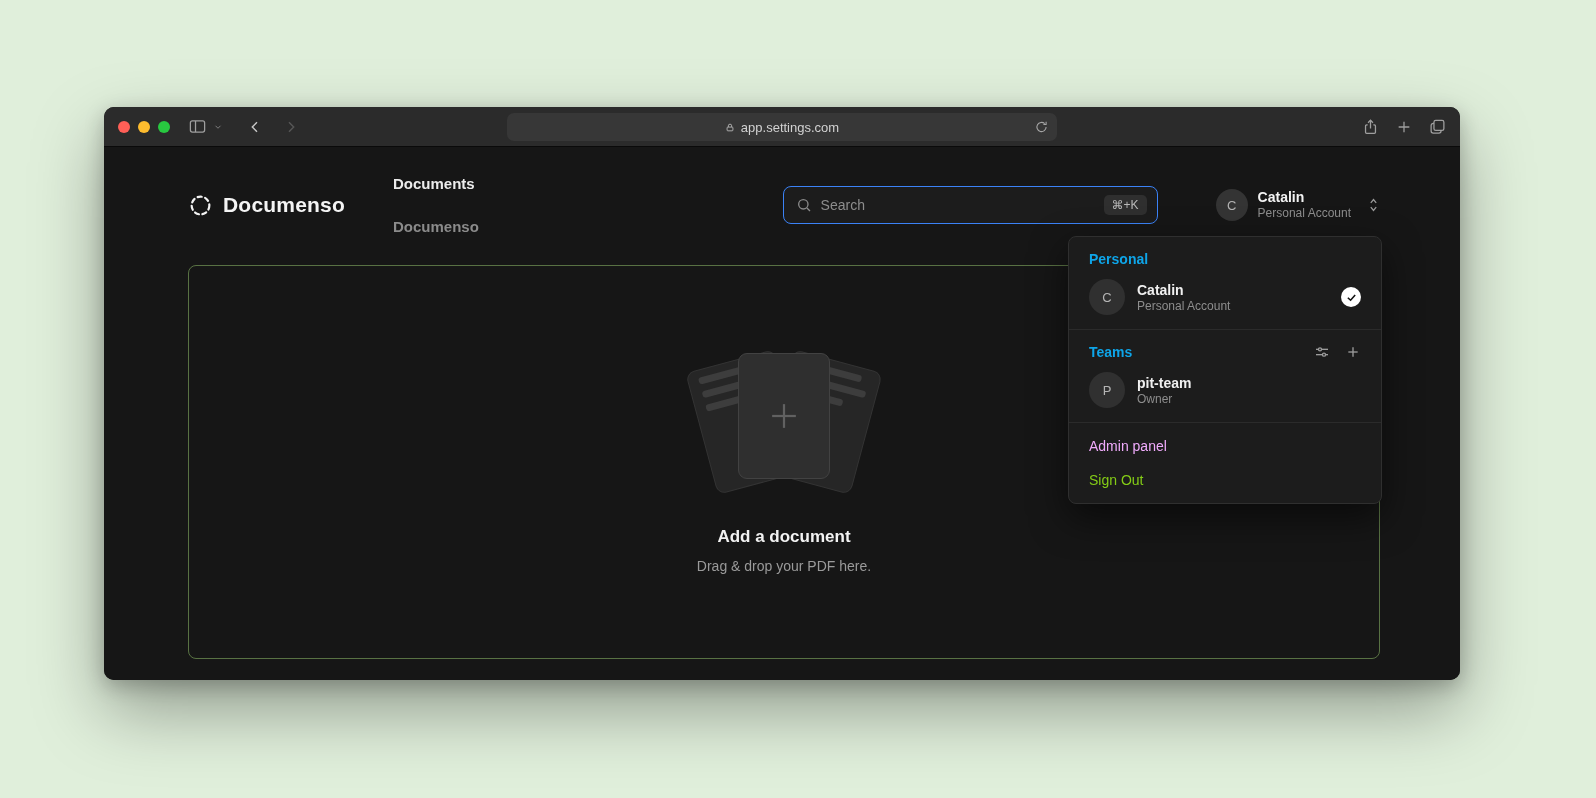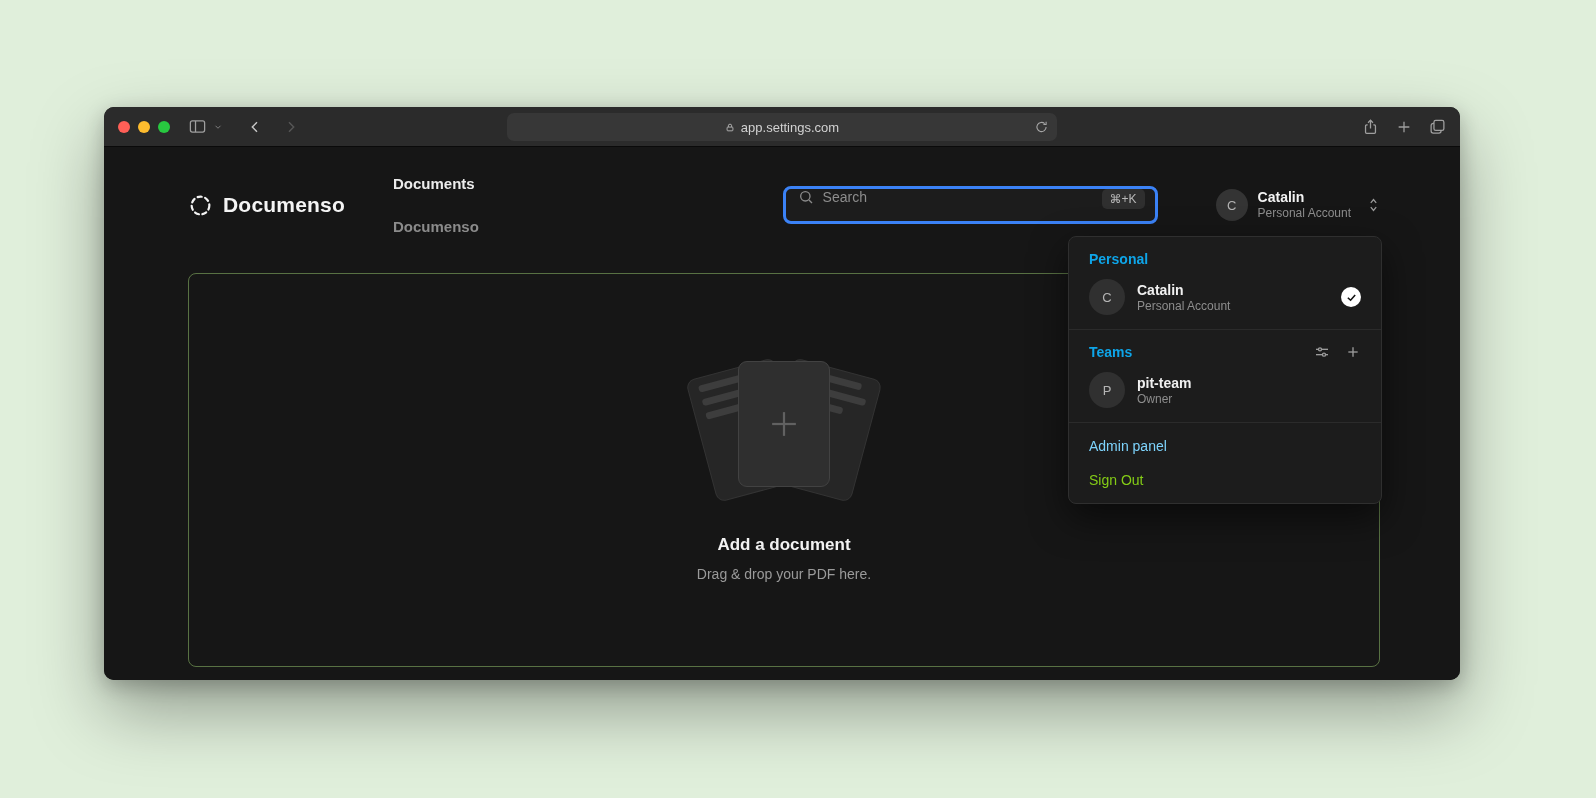--- a/index.html
+++ b/index.html
@@ -46,22 +46,22 @@
   .brand { display:flex; align-items:center; gap:10px; }
   .brand-logo { color:#f2f2f2; display:flex; }
   .brand-name { color:#f4f4f4; font-size:21px; font-weight:bold; letter-spacing:.2px; }
 
   .nav { display:flex; gap:26px; margin-left:48px; font-size:15px; font-weight:600;flex-direction:column; }
   .nav-item.active { color:#ececec; }
   .nav-item { color:#8b8b8b; cursor:default; }
 
   .searchbar {
     margin-left:auto; width:375px; height:38px;
-    background:#1c1c1c; border:3px solid #3b82f6; border-radius:8px;
-    display:flex; align-items:flex-start; padding:0 10px 0 12px; gap:9px;
+    background:#1c1c1c; border:1px solid #3b82f6; border-radius:8px;
+    display:flex; align-items:center; padding:0 10px 0 12px; gap:9px;
   }
   .searchbar .mag { color:#8a8a8a; display:flex; }
   .search-text { color:#8d8d8d; font-size:14px; }
   .kbd {
     margin-left:auto; background:#2f2f2f; color:#b8b8b8;
     font-size:12px; padding:3px 8px; border-radius:5px;
   }
 
   .account { margin-left:58px; display:flex; align-items:center; gap:10px; }
   .avatar {
@@ -90,26 +90,26 @@
   .menu-row .name { color:#f0f0f0; font-size:14px; font-weight:600; line-height:18px; }
   .menu-row .sub { color:#8d8d8d; font-size:12px; line-height:15px; }
   .check {
     margin-left:auto; width:20px; height:20px; border-radius:50%; background:#ffffff;
     display:flex; align-items:center; justify-content:center; color:#111;
   }
   .divider { height:1px; background:#2b2b2b; }
   .teams-head { display:flex; align-items:center; padding:2px 8px 0; }
   .teams-icons { margin-left:auto; display:flex; gap:15px; color:#9c9c9c; }
   .menu-actions { padding:6px 0; }
-  .menu-action { padding:9px 20px; color:#7dd3fc; font-size:14px; cursor:default; }
+  .menu-action { padding:9px 20px; color:#f0abfc; font-size:14px; cursor:default; }
   .menu-action.danger { color:#84cc16; }
 
   
   .dropzone {
-    position:absolute; left:84px; right:80px; top:112px; height:394px;
+    position:absolute; left:84px; right:80px; top:104px; height:394px;
     border:1px solid rgba(154,204,112,.5); border-radius:8px;
     display:flex; flex-direction:column; align-items:center; justify-content:center;
   }
   .cards { position:relative; width:200px; height:140px; margin-bottom:36px; }
   .card {
     position:absolute; width:92px; height:126px; border-radius:9px;
     background:#2a2a2a; border:1px solid #3b3b3b;
   }
   .card .line { height:7px; border-radius:3px; background:#474747; margin:7px 10px 0; }
   .card-left  { left:16px; top:8px; transform:rotate(-15deg); opacity:.8; }

